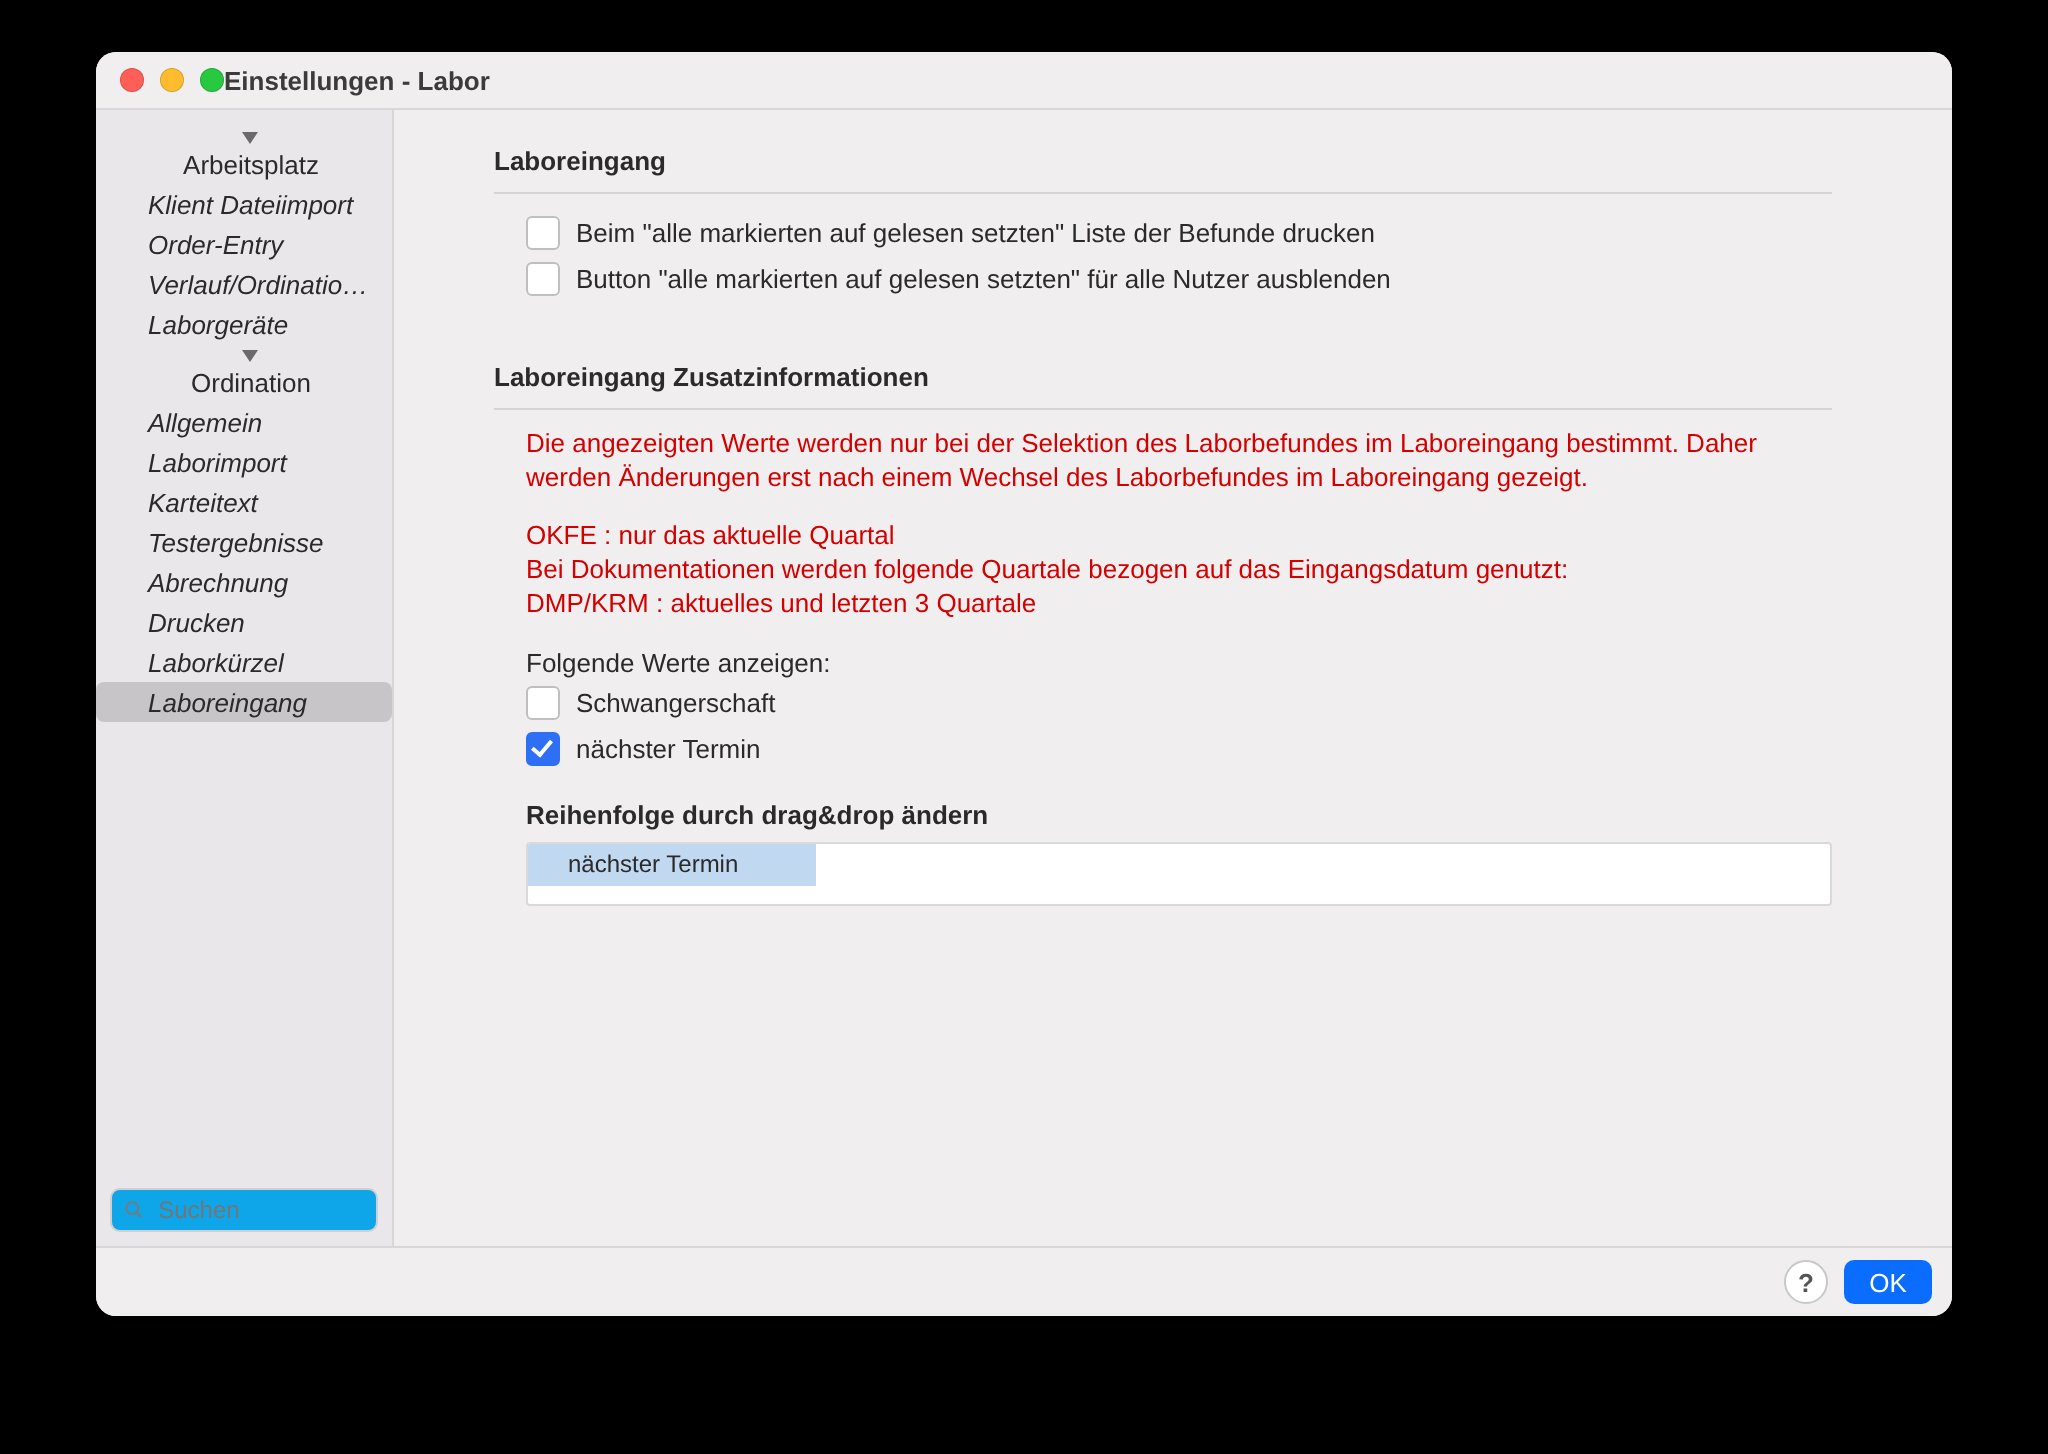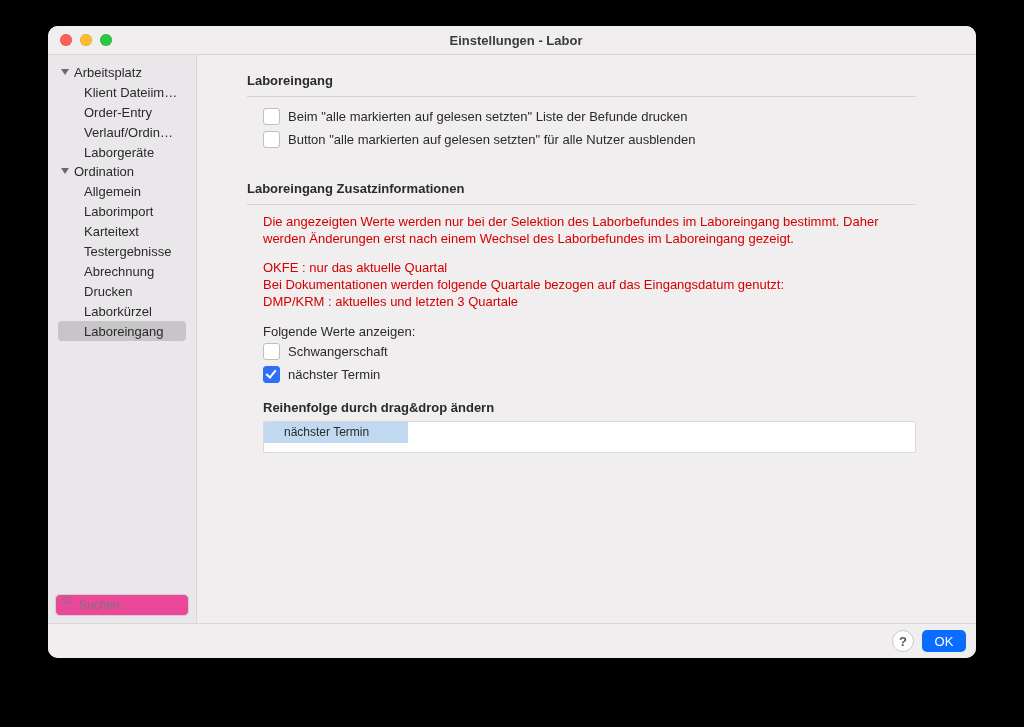--- a/index.html
+++ b/index.html
@@ -33,60 +33,60 @@
       display:flex; align-items:center;
       border-bottom: 1px solid var(--divider);
       background: var(--mac-bg);
     }
     .traffic { display:flex; gap:8px; margin-left:12px; }
     .dot { width:12px; height:12px; border-radius:50%; }
     .dot.red { background:var(--traffic-red); box-shadow: inset 0 0 0 0.5px rgba(0,0,0,0.15);}
     .dot.yellow { background:var(--traffic-yellow); box-shadow: inset 0 0 0 0.5px rgba(0,0,0,0.15);}
     .dot.green { background:var(--traffic-green); box-shadow: inset 0 0 0 0.5px rgba(0,0,0,0.15);}
     .title {
-      flex:1; text-align:center; font-size:13px; font-weight:600; color:#3b3b3b;
+      flex:1; text-align:left; font-size:13px; font-weight:600; color:#3b3b3b;
       margin-right:56px;
     }
     .body { flex:1; display:flex; min-height:0; }
     .sidebar {
       width:148px; flex:0 0 148px; background:var(--sidebar-bg);
       border-right:1px solid var(--divider);
       display:flex; flex-direction:column;
     }
     .tree {
       padding:8px 0 0 0; font-size:13px; color:var(--text);
       overflow:auto;
     }
     .tree .group {
-      display:flex; align-items:center; padding:2px 6px 2px 10px; cursor:default;
+      display:flex; align-items:center; padding:2px 6px 2px 10px; cursor:default;flex-direction:column;
     }
     .tree .chev {
       width:10px; height:10px; display:inline-block; flex:0 0 10px;
       position:relative;
     }
     .tree .chev::before{
       content:""; position:absolute; left:0; top:1px;
       width:0; height:0;
       border-left:4px solid transparent;
       border-right:4px solid transparent;
       border-top:6px solid #6a6a6a;
     }
     .tree .group span { margin-left:3px; }
     .tree .item {
       padding:1.5px 6px 1.5px 26px; cursor:default; line-height:17px;
-      border-radius:4px; margin:0 10px;
-      white-space:nowrap; overflow:hidden; text-overflow:ellipsis;
+      border-radius:4px; margin:0 0;
+      white-space:nowrap; overflow:hidden; text-overflow:ellipsis;font-style:italic;
     }
     .tree .item.selected { background: var(--selection); }
     .sidebar .search-wrap {
       margin-top:auto; padding:7px 7px;
     }
     .search {
-      display:flex; 
-      height:20px; border-radius:5px; background:#ec4899;
+      display:flex; align-items:center;
+      height:20px; border-radius:5px; background:#0ea5e9;
       border:1px solid #cfcfcf; padding:0 6px;
       font-size:12px; color:#888;
     }
     .search svg { width:12px; height:12px; margin-right:5px; fill:#7a7a7a; }
     .search input {
       border:0; outline:0; background:transparent; width:100%;
       font-size:12px; color:#333;
     }
 
     .content {

